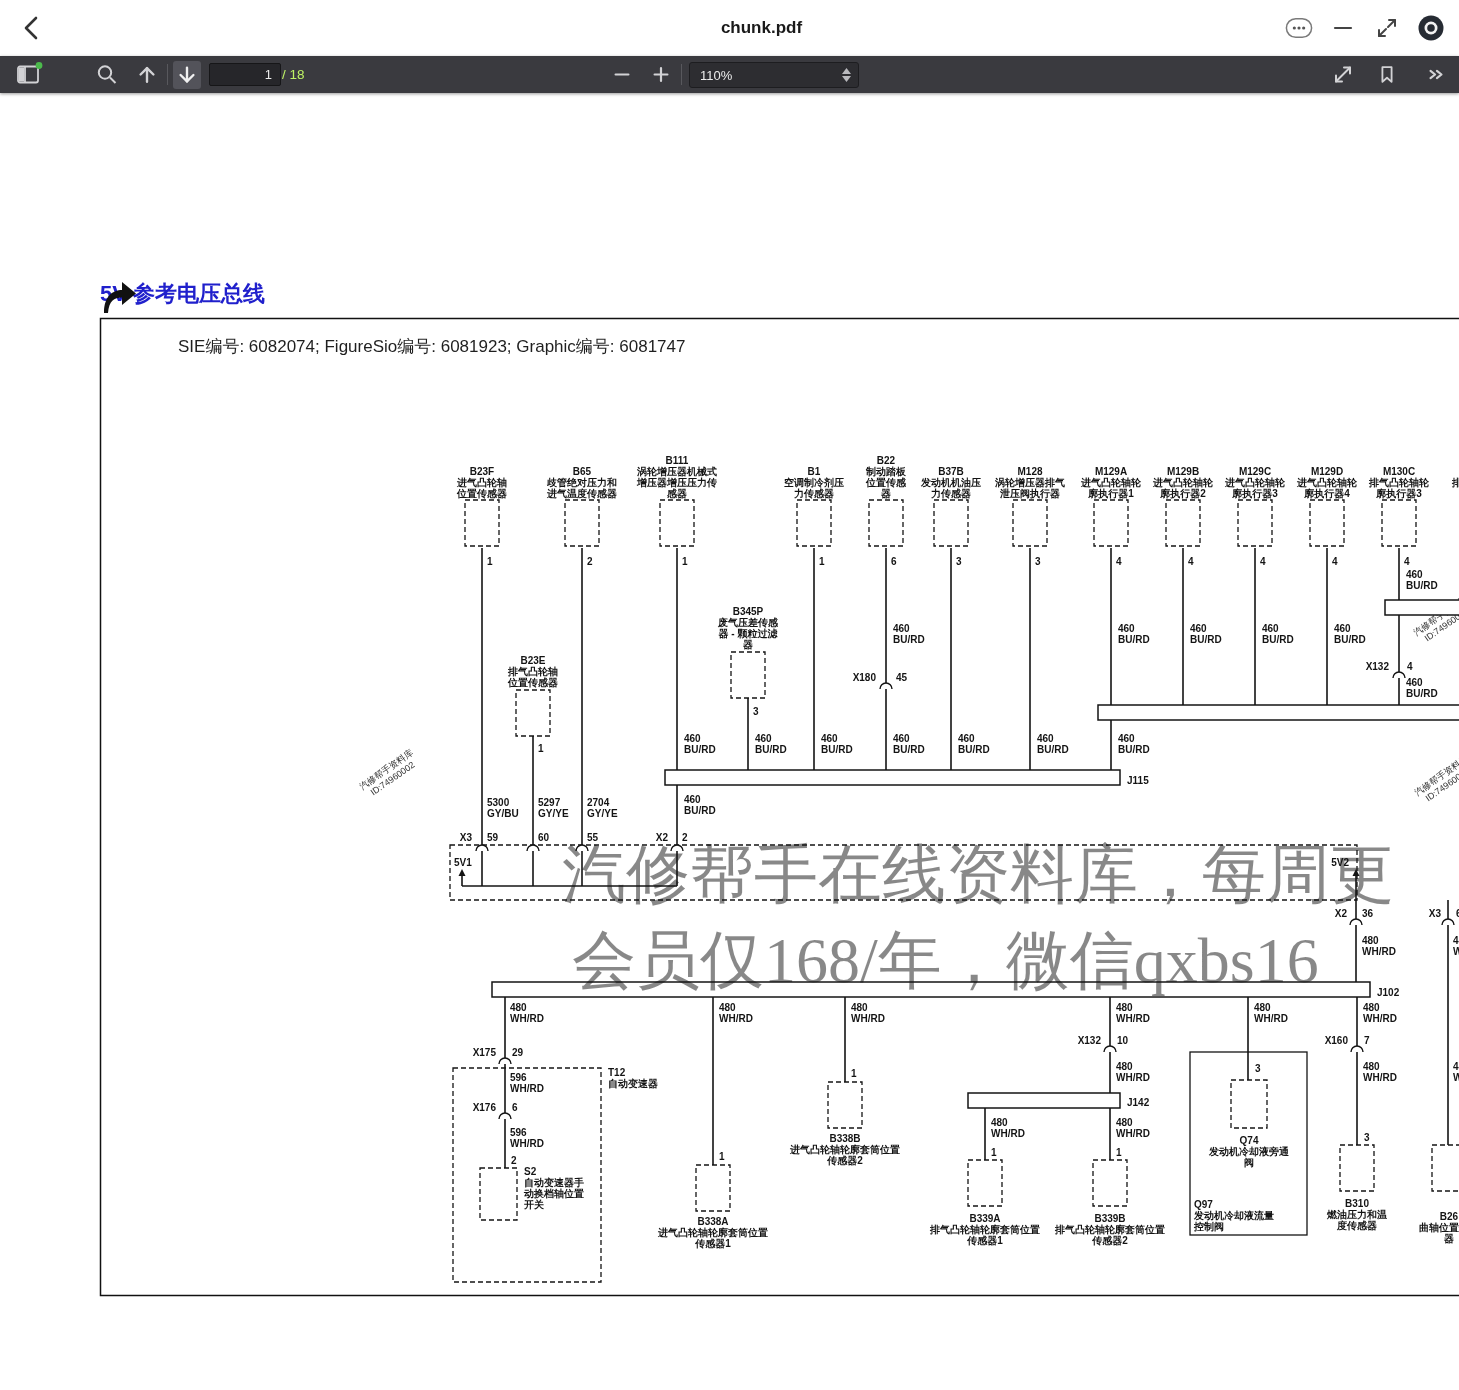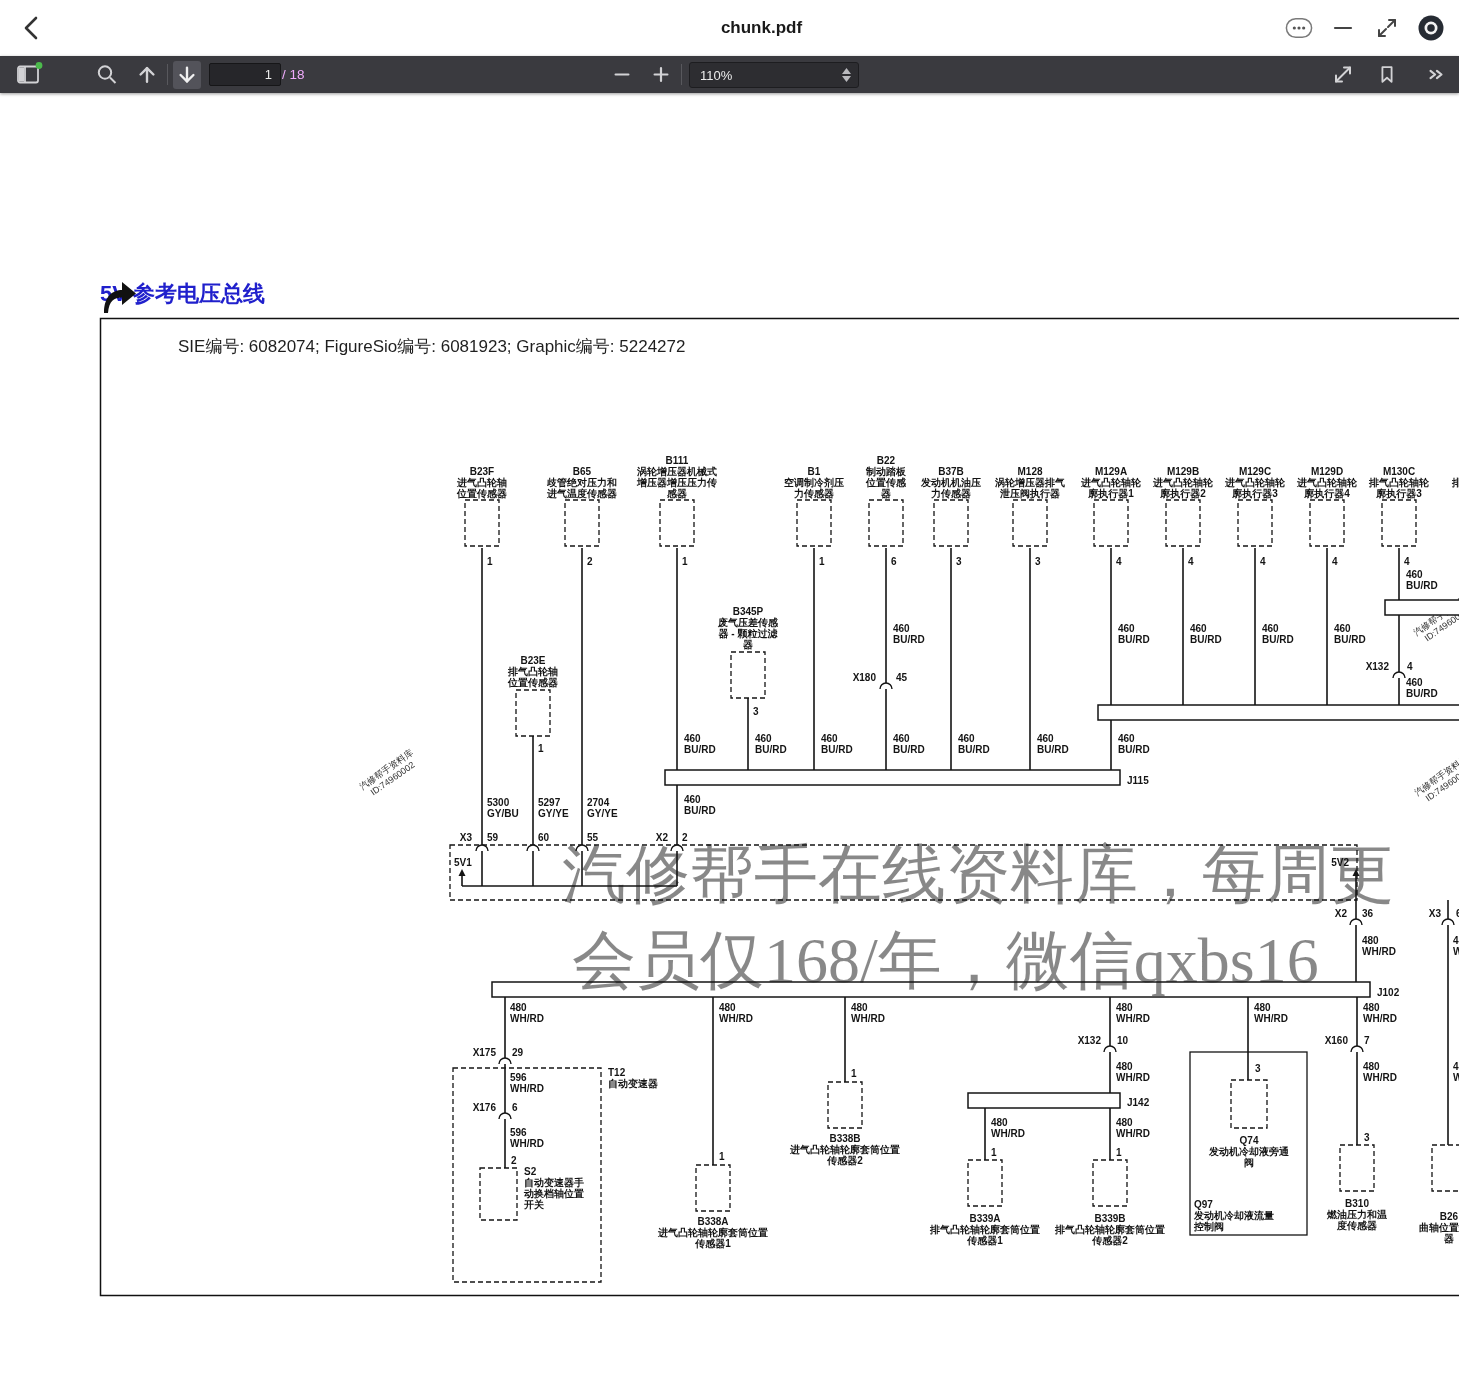--- a/index.html
+++ b/index.html
@@ -9,21 +9,21 @@
   .win-title{position:absolute;left:0;top:0;width:100%;height:56px;line-height:56px;text-align:center;
     font-size:17px;font-weight:600;color:#1a1a1a;margin-left:32px;}
   .win-actions{position:absolute;right:14px;top:0;height:56px;display:flex;align-items:center;gap:16px;z-index:31;}
   .wa-btn{width:28px;height:28px;display:flex;align-items:center;justify-content:center;cursor:pointer;}
   .pdftoolbar{position:absolute;left:0;top:56px;width:1459px;height:37px;background:#3a3a3f;z-index:30;
     box-shadow:0 1px 3px rgba(0,0,0,.4);}
   .tb{position:absolute;top:50%;transform:translateY(-50%);display:flex;align-items:center;justify-content:center;cursor:pointer;}
   .tb-divider{position:absolute;top:8px;width:1px;height:21px;background:#58585d;}
   .page-input{position:absolute;left:209px;top:7px;width:58px;height:21px;background:#26262a;border:1px solid #161618;
     border-radius:2px;color:#ececec;font-size:13px;text-align:right;padding:0 8px 0 4px;font-family:"Liberation Sans",sans-serif;}
-  .page-total{position:absolute;left:282px;top:0;height:37px;line-height:37px;color:#f0abfc;font-size:13.5px;}
+  .page-total{position:absolute;left:282px;top:0;height:37px;line-height:37px;color:#bef264;font-size:13.5px;}
   .zoom-select{position:absolute;left:689px;top:6px;width:168px;height:24px;background:#2d2d31;border:1px solid #1d1d20;
     border-radius:3px;color:#ececec;font-size:13px;display:flex;align-items:center;cursor:pointer;}
   .zoom-select .zv{flex:1;padding-left:10px;}
   .zoom-select .spin{padding-right:7px;display:flex;flex-direction:column;gap:2px;align-items:center;}
   .down-hl{background:#53535a;border-radius:3px;}
   .content{position:absolute;left:0;top:93px;width:1459px;height:1297px;background:#fff;overflow:hidden;}
   .page-heading{position:absolute;left:100px;top:186px;font-size:22px;font-weight:bold;z-index:5;}
   .page-meta{position:absolute;left:178px;top:242px;font-size:17px;color:#1f1f1f;z-index:5;}
   #diagram-svg{position:absolute;left:0;top:0;width:1459px;height:1390px;z-index:10;pointer-events:none;}
   #diagram-svg text{font-family:"Liberation Sans",sans-serif;fill:#141414;}
@@ -147,21 +147,21 @@
   <div class="tb" style="left:1420px;width:32px;height:37px;">
     <svg width="22" height="22" viewBox="0 0 24 24" fill="none" stroke="#d2d2d5" stroke-width="2.3" stroke-linecap="round" stroke-linejoin="round">
       <polyline points="6,8 11,12 6,16"></polyline>
         <polyline points="13,8 18,12 13,16"></polyline>
     </svg>
   </div>
 </div>
 
 <div class="content">
   <div class="page-heading" style="color: rgb(32, 32, 204);">5V 参考电压总线</div>
-  <div class="page-meta">SIE编号:  6082074;  FigureSio编号:  6081923;  Graphic编号:  5224272</div>
+  <div class="page-meta">SIE编号:  6082074;  FigureSio编号:  6081923;  Graphic编号:  6081747</div>
 
 </div>
 
 <svg id="diagram-svg" viewBox="0 0 1459 1390">
     <text x="388" y="772" font-size="9" fill="#c9c9c9" opacity="0.9" transform="rotate(-35 388 772)" text-anchor="middle"><tspan x="388" y="772">汽修帮手资料库</tspan><tspan x="388" y="783">ID:74960002</tspan></text>
     <text x="1442" y="618" font-size="9" fill="#c9c9c9" opacity="0.9" transform="rotate(-35 1442 618)" text-anchor="middle"><tspan x="1442" y="618">汽修帮手资料库</tspan><tspan x="1442" y="629">ID:74960002</tspan></text>
     <text x="1443" y="778" font-size="9" fill="#c9c9c9" opacity="0.9" transform="rotate(-35 1443 778)" text-anchor="middle"><tspan x="1443" y="778">汽修帮手资料库</tspan><tspan x="1443" y="789">ID:74960002</tspan></text>
     <rect x="100.5" y="318.5" width="1372" height="977" fill="none" stroke="#111" stroke-width="1.5"></rect>
     <rect x="465" y="500" width="34" height="46" fill="none" stroke="#141414" stroke-width="1.3" stroke-dasharray="5,3"></rect>
     <rect x="565" y="500" width="34" height="46" fill="none" stroke="#141414" stroke-width="1.3" stroke-dasharray="5,3"></rect>

